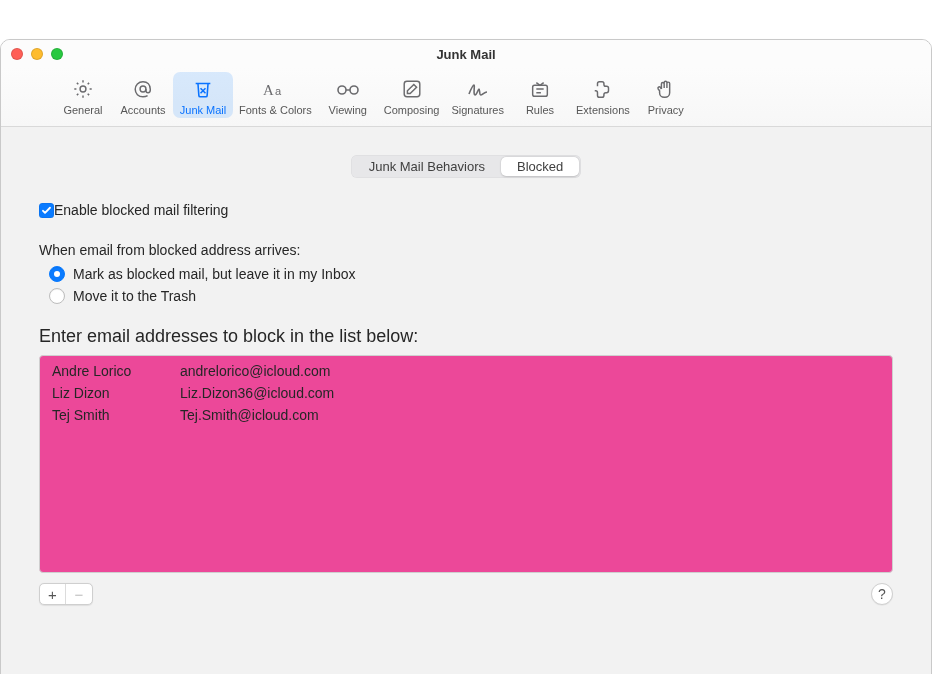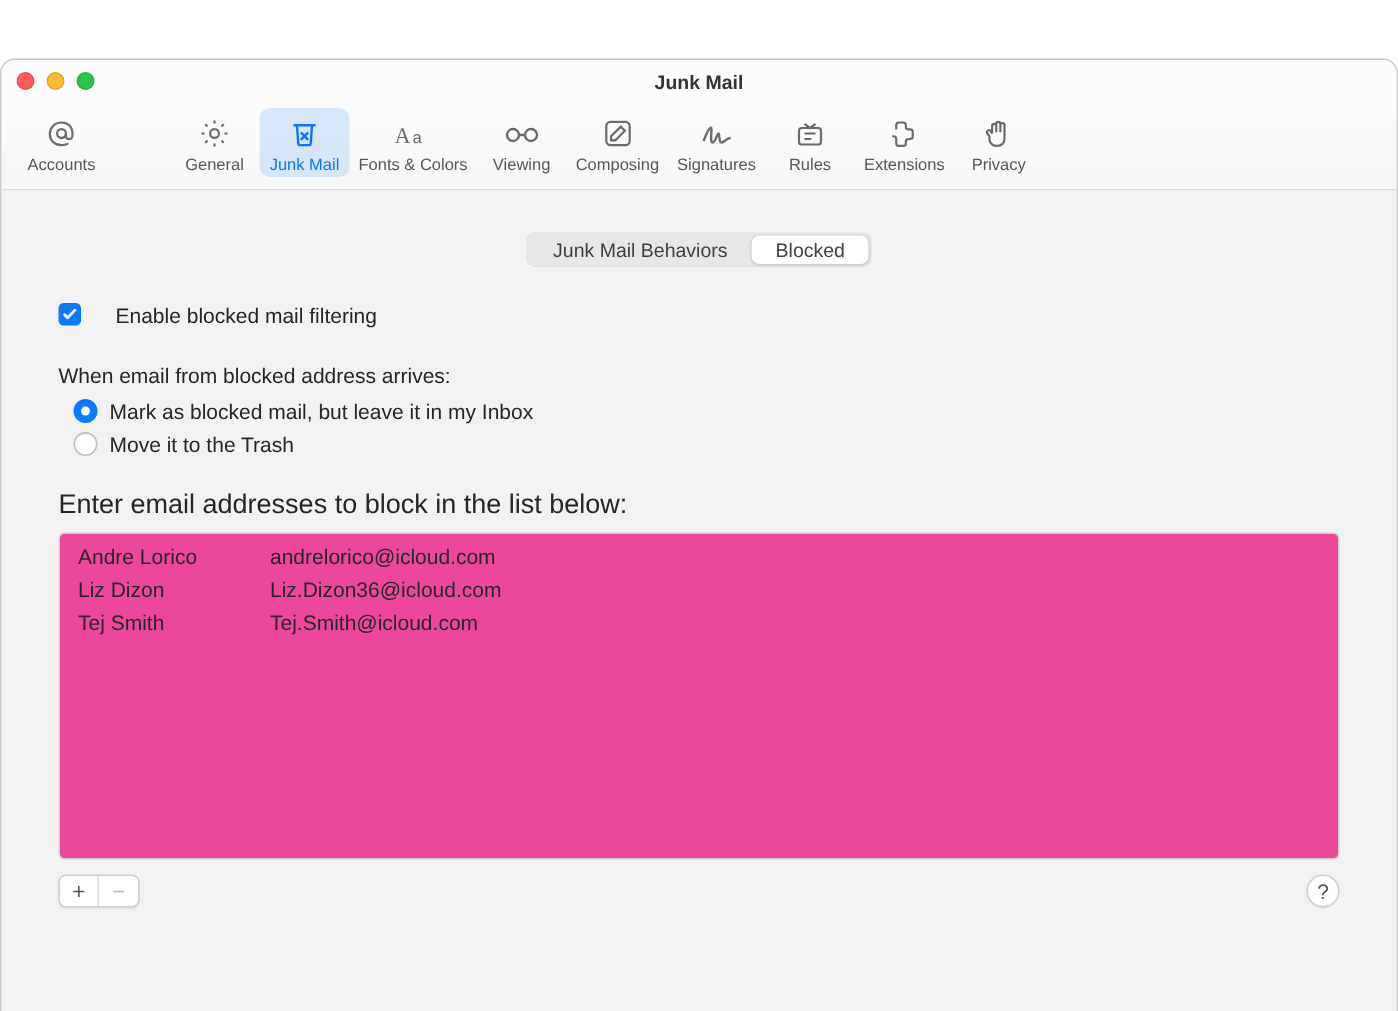--- a/index.html
+++ b/index.html
@@ -116,22 +116,22 @@
     }
     .seg-btn.selected {
       background: #ffffff;
       box-shadow: 0 0.5px 2px rgba(0,0,0,0.15), 0 0 0 0.5px rgba(0,0,0,0.05);
     }
     .section {
       padding: 0 18px;
     }
     .checkbox-row {
       display: flex;
-      align-items: flex-start;
-      gap: 23px;
+      align-items: flex-end;
+      gap: 0;
       margin-bottom: 24px;
       margin-top: 10px;
     }
     .cbox {
       width: 15px;
       height: 15px;
       border-radius: 3.5px;
       background: #0a7bff;
       display: flex;
       align-items: center;
@@ -253,38 +253,38 @@
     <div class="traffic-lights">
       <div class="tl red"></div>
       <div class="tl yellow"></div>
       <div class="tl green"></div>
     </div>
     <div class="window-title">Junk Mail</div>
   </div>
 
   <div class="toolbar">
 
+    <div class="toolbar-btn tb-general">
+      <span class="icon">
+        <svg width="22" height="22" viewBox="0 0 24 24" fill="none" stroke="#6b6b6e" stroke-width="1.6">
+          <circle cx="12" cy="12" r="3.2"></circle>
+          <path d="M12 2.5v2.3M12 19.2v2.3M21.5 12h-2.3M4.8 12H2.5M18.7 5.3l-1.6 1.6M6.9 17.1l-1.6 1.6M18.7 18.7l-1.6-1.6M6.9 6.9 5.3 5.3"></path>
+        </svg>
+      </span>
+      <span class="tlabel">General</span>
+    </div>
+
     <div class="toolbar-btn">
       <span class="icon">
         <svg width="22" height="22" viewBox="0 0 24 24" fill="none" stroke="#6b6b6e" stroke-width="1.6">
           <circle cx="12" cy="12" r="3.2"></circle>
           <path d="M15.2 12v1.6c0 1.4 1 2.5 2.3 2.5 1.5 0 2.5-1.4 2.5-3.6C20 7.2 16.8 4 12 4 7 4 3.5 7.8 3.5 12.4c0 4.6 3.5 8.1 8.5 8.1 2.1 0 3.7-.5 5-1.3"></path>
         </svg>
       </span>
       <span class="tlabel">Accounts</span>
-    </div>
-
-    <div class="toolbar-btn tb-general">
-      <span class="icon">
-        <svg width="22" height="22" viewBox="0 0 24 24" fill="none" stroke="#6b6b6e" stroke-width="1.6">
-          <circle cx="12" cy="12" r="3.2"></circle>
-          <path d="M12 2.5v2.3M12 19.2v2.3M21.5 12h-2.3M4.8 12H2.5M18.7 5.3l-1.6 1.6M6.9 17.1l-1.6 1.6M18.7 18.7l-1.6-1.6M6.9 6.9 5.3 5.3"></path>
-        </svg>
-      </span>
-      <span class="tlabel">General</span>
     </div>
 
     <div class="toolbar-btn active">
       <span class="icon">
         <svg width="22" height="22" viewBox="0 0 24 24" fill="none" stroke="#0a73ff" stroke-width="1.7">
           <path d="M4 6h16M6.5 6l1 13.2c.05.7.6 1.3 1.3 1.3h6.4c.7 0 1.25-.6 1.3-1.3L17.5 6"></path>
           <path d="M9.3 11.2l5.4 5.4M14.7 11.2l-5.4 5.4"></path>
         </svg>
       </span>
       <span class="tlabel">Junk Mail</span>

